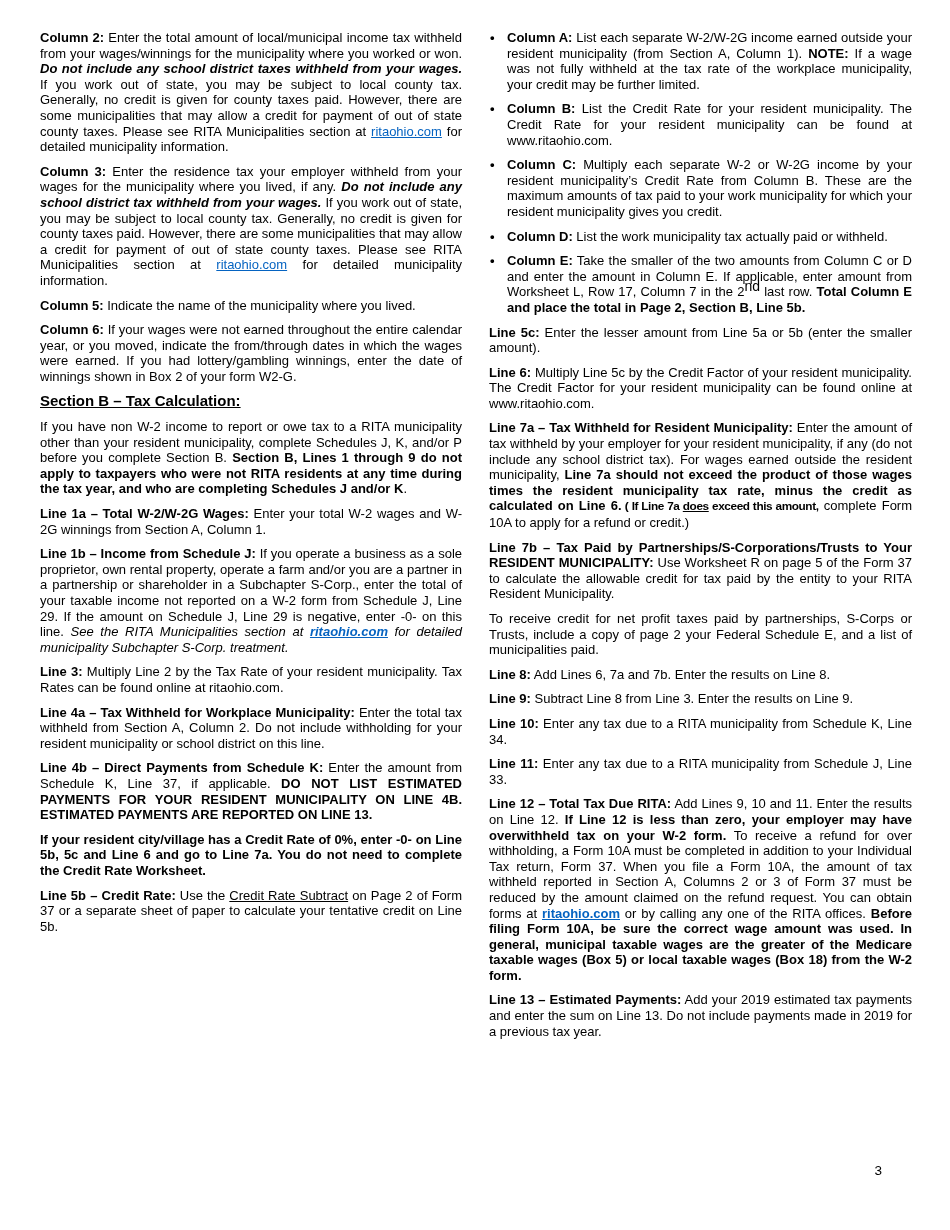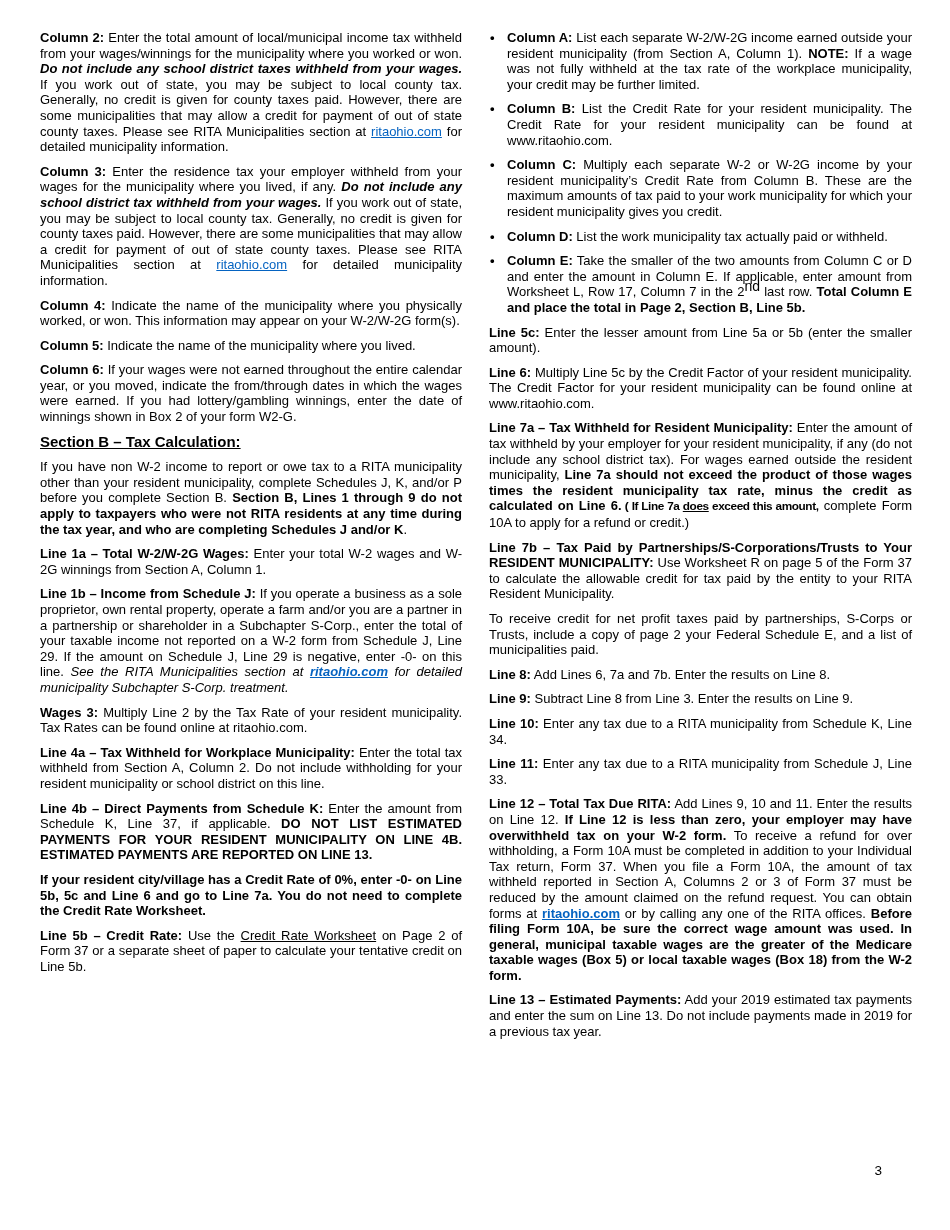--- a/index.html
+++ b/index.html
@@ -23,32 +23,31 @@
   .page-num{position:absolute;right:68px;bottom:52px;font-size:13.5px;}
 </style>
 </head>
 <body>
 
 <div class="page">
   <div class="cols">
     <div class="col col-left" id="col-left">
         <div class="para"><span class="b">Column 2:</span><span> Enter the total amount of local/municipal income tax withheld from your wages/winnings for the municipality where you worked or won. </span><span class="b i">Do not include any school district taxes withheld from your wages.</span><span> If you work out of state, you may be subject to local county tax.  Generally, no credit is given for county taxes paid.  However, there are some municipalities that may allow a credit for payment of out of state county taxes. Please see RITA Municipalities section at </span><a class="link">ritaohio.com</a><span> for detailed municipality information.</span></div>
         <div class="para"><span class="b">Column 3:</span><span> Enter the residence tax your employer withheld from your wages for the municipality where you lived, if any. </span><span class="b i">Do not include any school district tax withheld from your wages.</span><span> If you work out of state, you may be subject to local county tax. Generally, no credit is given for county taxes paid.  However, there are some municipalities that may allow a credit for payment of out of state county taxes. Please see  RITA Municipalities section at </span><a class="link">ritaohio.com</a><span> for detailed municipality information.</span></div>
-        <div class="para"><span class="b">Column 4:</span><span> Indicate the name of the municipality where you physically worked, or won.  This  information may appear on your W-2/W-2G form(s).</span></div>
         <div class="para"><span class="b">Column 5:</span><span> Indicate the name of the municipality where you lived.</span></div>
         <div class="para"><span class="b">Column 6:</span><span> If your wages were not earned throughout the entire calendar year, or you moved, indicate the from/through dates in which the wages were earned. If you had lottery/gambling winnings, enter the date of winnings shown in Box 2 of your form W2-G.</span></div>
         <div class="heading"><span>Section B – Tax Calculation:</span></div>
         <div class="para"><span>If you have non W-2 income to report or owe tax to a RITA municipality other than your resident municipality, complete Schedules J, K, and/or P before  you complete Section B.  </span><span class="b">Section B, Lines 1 through 9 do not apply to taxpayers who were not RITA residents at any time during the tax year,  and who are completing Schedules J and/or K</span><span>.</span></div>
         <div class="para"><span class="b">Line 1a – Total W-2/W-2G Wages:</span><span>  Enter your total W-2 wages and W-2G winnings from Section A, Column 1.</span></div>
         <div class="para"><span class="b">Line 1b – Income from Schedule J:</span><span> If you operate a business as a sole proprietor, own rental property, operate a farm and/or you are a partner in a  partnership or shareholder in a Subchapter S-Corp., enter the total of your taxable income not reported on a W-2 form from Schedule J, Line 29. If the amount on Schedule J, Line 29 is negative, enter -0- on this line.  </span><span class="i">See the RITA Municipalities section at </span><a class="b i link">ritaohio.com</a><span class="i"> for detailed municipality Subchapter S-Corp. treatment.</span></div>
-        <div class="para"><span class="b">Wages 3:</span><span> Multiply Line 2 by the Tax Rate of your resident municipality. Tax  Rates can be found  online at ritaohio.com.</span></div>
+        <div class="para"><span class="b">Line 3:</span><span> Multiply Line 2 by the Tax Rate of your resident municipality. Tax  Rates can be found  online at ritaohio.com.</span></div>
         <div class="para"><span class="b">Line 4a – Tax Withheld for Workplace Municipality:</span><span>  Enter  the total  tax  withheld  from  Section A,  Column 2.  Do  not  include withholding for your resident municipality or school district on this line.</span></div>
         <div class="para"><span class="b">Line 4b – Direct Payments from Schedule K:</span><span>  Enter the amount from  Schedule  K,  Line  37,  if  applicable.  </span><span class="b">DO NOT LIST ESTIMATED PAYMENTS FOR YOUR RESIDENT MUNICIPALITY ON LINE 4B.  ESTIMATED PAYMENTS ARE REPORTED ON LINE 13.</span></div>
         <div class="para"><span class="b">If your resident city/village has a Credit Rate of 0%, enter -0- on Line 5b, 5c and  Line 6 and go to Line 7a.  You do not need to complete the Credit Rate Worksheet.</span></div>
-        <div class="para"><span class="b">Line 5b – Credit Rate:</span><span> Use the </span><span class="u">Credit Rate Worksheet</span><span> on Page 2 of Form 37 or a  separate sheet of paper to calculate your tentative credit on Line 5b.</span></div>
+        <div class="para"><span class="b">Line 5b – Credit Rate:</span><span> Use the </span><span class="u">Credit Rate Subtract</span><span> on Page 2 of Form 37 or a  separate sheet of paper to calculate your tentative credit on Line 5b.</span></div>
       </div>
     <div class="col col-right" id="col-right">
         <div class="bullet">
           <span class="bullet-marker">•</span>
           <div class="bullet-body"><span class="b">Column A:</span><span>  List each separate W-2/W-2G income earned outside your resident municipality (from Section A, Column 1). </span><span class="b">NOTE:</span><span> If a wage was  not fully withheld at the tax rate of the workplace municipality, your credit may be further limited.</span></div>
         </div>
         <div class="bullet">
           <span class="bullet-marker">•</span>
           <div class="bullet-body"><span class="b">Column B:</span><span>  List the Credit Rate for your resident municipality. The Credit  Rate for your resident municipality can be found at www.ritaohio.com.</span></div>
         </div>

